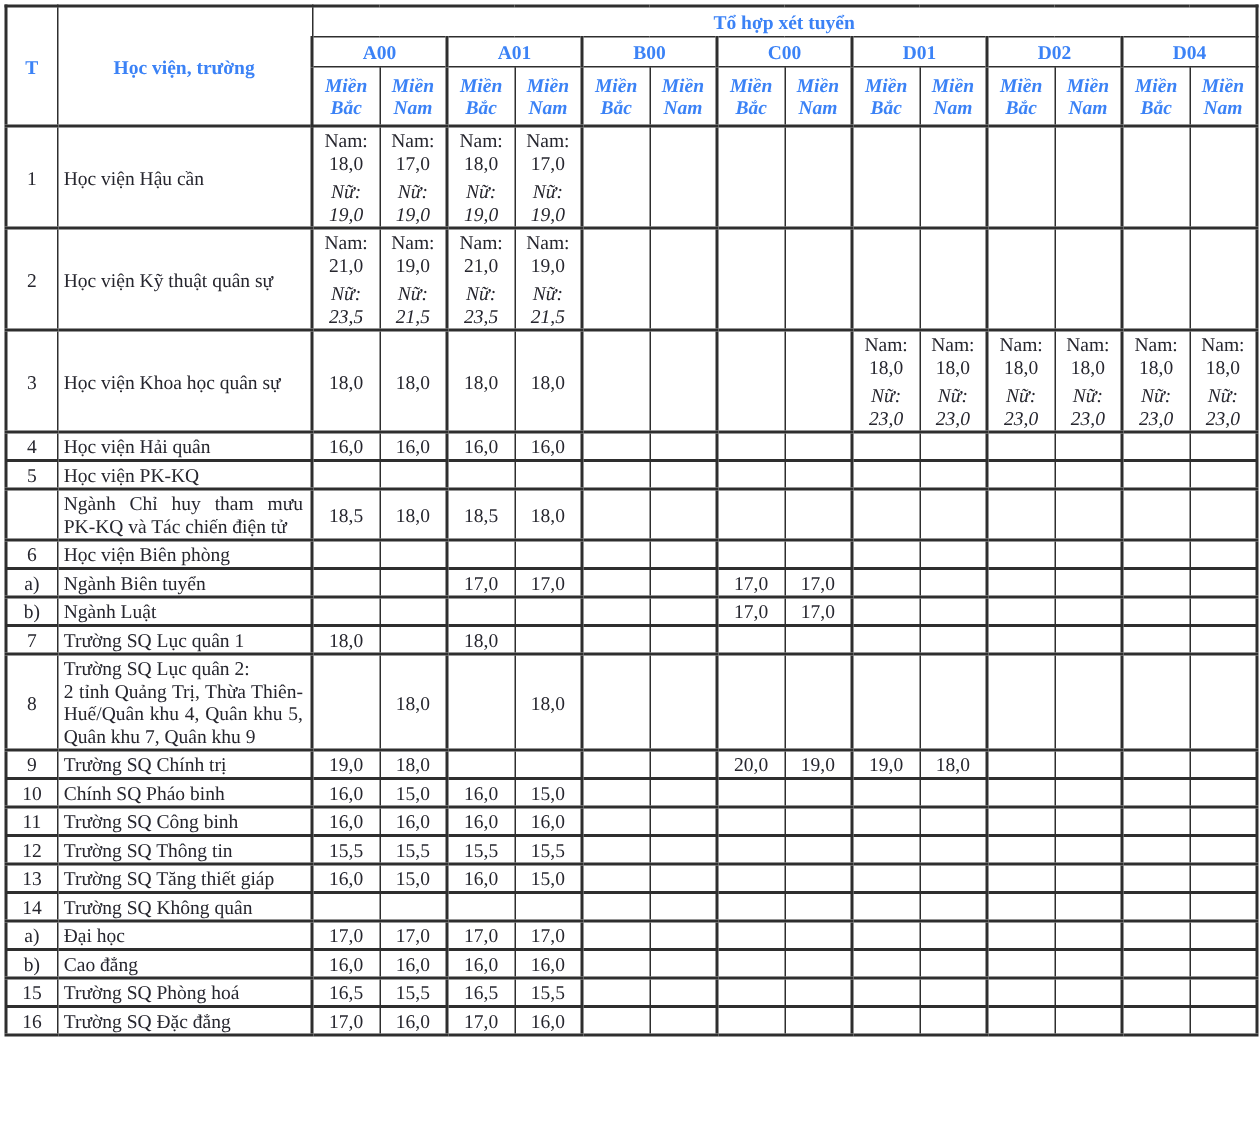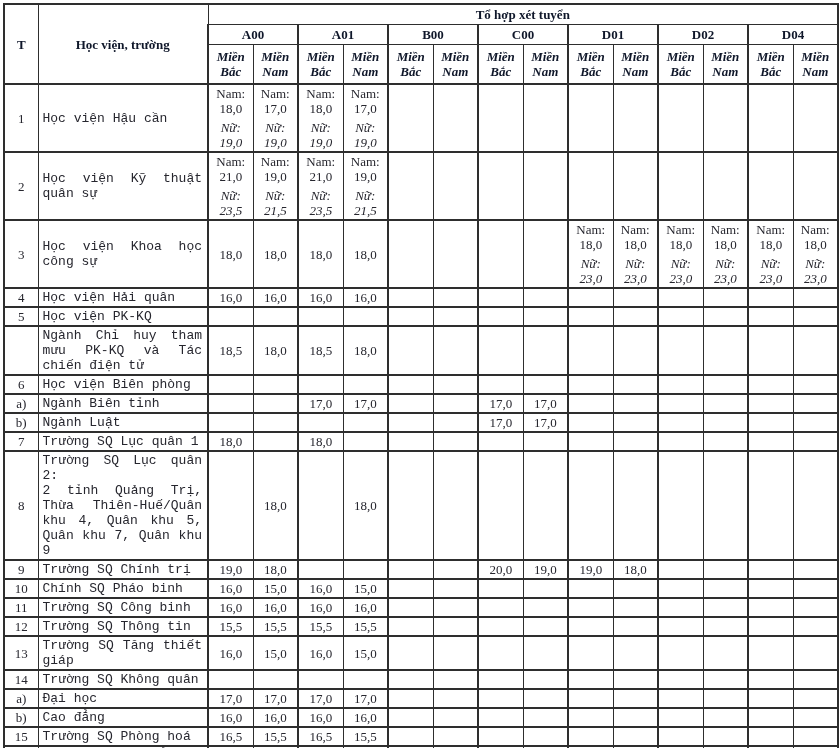--- a/index.html
+++ b/index.html
@@ -31,41 +31,40 @@
     border: 1px solid #2e2e2e;
     font-size: 13px;
     line-height: 15px;
     color: #26262e;
     overflow: hidden;
   }
   th {
     font-weight: bold;
     vertical-align: middle;
     padding: 1px 2px;
-    color: #0f172a;
+    color: #3b82f6;
   }
   thead tr.h-top    { height: 20px; }
   thead tr.h-group  { height: 20px; }
   thead tr.h-region { height: 40px; }
   thead th { border-bottom-width: 1px; }
   thead tr.h-region th { border-bottom: 2px solid #2e2e2e; font-style: italic; }
 
   tbody td {
     border-top-width: 2px;
     border-bottom-width: 2px;
     text-align: center;
     vertical-align: middle;
     padding: 1px 2px;
   }
   td.stt { text-align: center; }
   td.name {
     text-align: justify;
     padding: 1px 5px 1px 4px;
     white-space: pre-line;
-    font-family: Liberation Mono, monospace;
   }
   
   .gb { border-left-width: 2px; }
 
   .vp { margin: 0; white-space: pre-line; }
   .vp + .vp { margin-top: 4px; font-style: italic; }
 </style>
 </head>
 <body>
 
@@ -193,21 +192,21 @@
           <td></td>
           <td class="gb"></td>
           <td></td>
           <td class="gb"></td>
           <td></td>
           <td class="gb"></td>
           <td></td>
         </tr>
         <tr>
           <td class="stt">3</td>
-          <td class="name">Học viện Khoa học công sự</td>
+          <td class="name">Học viện Khoa học quân sự</td>
           <td class="gb">18,0</td>
           <td>18,0</td>
           <td class="gb">18,0</td>
           <td>18,0</td>
           <td class="gb"></td>
           <td></td>
           <td class="gb"></td>
           <td></td>
           <td class="gb">
             <div class="vp">Nam:
@@ -313,21 +312,21 @@
           <td></td>
           <td class="gb"></td>
           <td></td>
           <td class="gb"></td>
           <td></td>
           <td class="gb"></td>
           <td></td>
         </tr>
         <tr>
           <td class="stt">a)</td>
-          <td class="name">Ngành Biên tỉnh</td>
+          <td class="name">Ngành Biên tuyển</td>
           <td class="gb"></td>
           <td></td>
           <td class="gb">17,0</td>
           <td>17,0</td>
           <td class="gb"></td>
           <td></td>
           <td class="gb">17,0</td>
           <td>17,0</td>
           <td class="gb"></td>
           <td></td>

